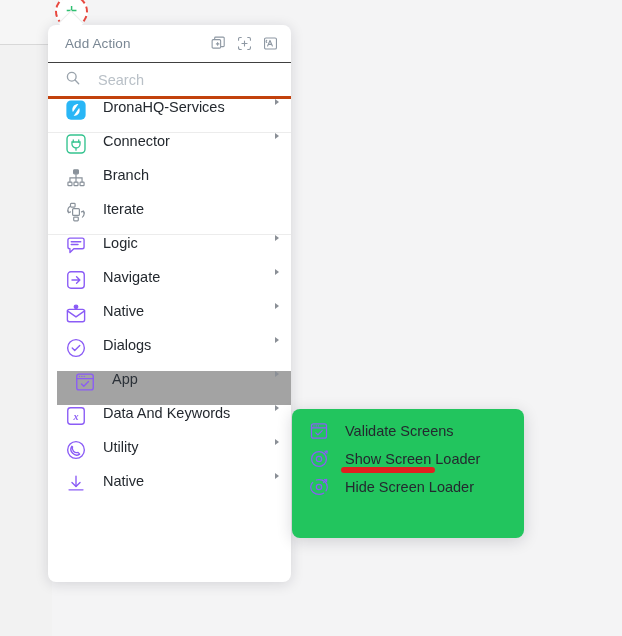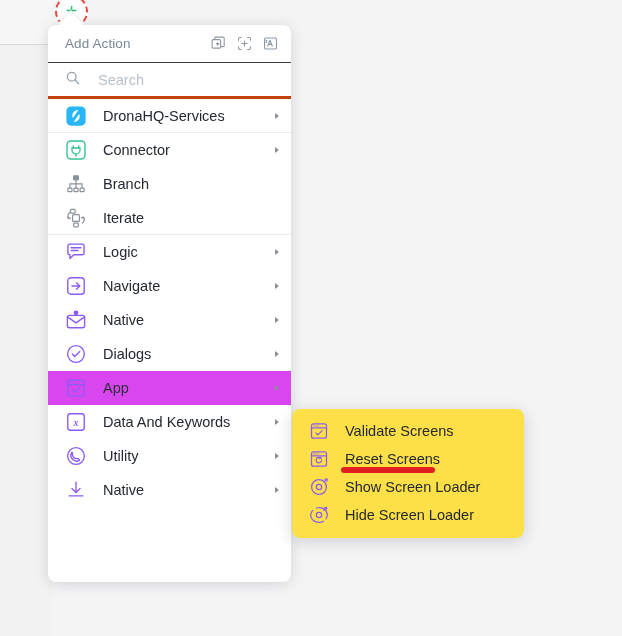--- a/index.html
+++ b/index.html
@@ -76,44 +76,44 @@
   .search-row .mag { width: 16px; height: 16px; flex: 0 0 16px; }
   .search-row input {
     border: 0; outline: 0; margin-left: 17px; flex: 1;
     font-family: "Liberation Sans", sans-serif;
     font-size: 14.5px; color: #30363d; background: transparent;
   }
   .search-row input::placeholder { color: #b9c0c7; }
 
   .list { }
   .row {
-    height: 34px; display: flex; align-items: center;
+    height: 34px; display: flex; align-items: flex-start;
     padding-left: 17px; padding-right: 12px; cursor: default;
     position: relative;
   }
   .row.sep-after { border-bottom: 1px solid #ececec; }
-  .row.active { background: #d946ef; }
+  .row.active { background: #a3a3a3; margin-left: 9px; }
   .row .ico { width: 22px; height: 22px; flex: 0 0 22px; display:block; }
   .row .label {
     margin-left: 16px; font-size: 14.5px; color: #24292f; flex: 1;
     white-space: nowrap;
   }
   .row.active .label { color: #2b3138; }
   .chev {
     width: 0; height: 0; flex: 0 0 auto;
     border-left: 4px solid #8a8f96;
     border-top: 3.5px solid transparent;
     border-bottom: 3.5px solid transparent;
   }
 
   
   .submenu {
     position: absolute; left: 292px; top: 409px;
     width: 232px; height: 129px;
-    background: #fde047; border-radius: 8px;
+    background: #22c55e; border-radius: 8px;
     box-shadow: 0 3px 16px rgba(20,20,40,0.16);
     z-index: 7; padding: 8px 0;
   }
   .sub-row {
     height: 28px; display: flex; align-items: center; padding-left: 17px;
   }
   .sub-row .ico { width: 20px; height: 20px; flex: 0 0 20px; display:block; }
   .sub-row .label {
     margin-left: 16px; font-size: 14.5px; color: #24292f; white-space: nowrap;
   }
@@ -317,32 +317,20 @@
       <div class="sub-row">
         <span class="ico">
           <svg viewBox="0 0 24 24" fill="none" stroke="#8b5cf6" stroke-width="1.5" stroke-linecap="round" stroke-linejoin="round" style="width:100%;height:100%;display:block">
             <rect x="3" y="3.4" width="18" height="17.2" rx="2.4"></rect>
             <path d="M3 8.3h18"></path>
             <path d="M6 5.9h.01M8.6 5.9h.01M11.2 5.9h.01"></path>
             <path d="M8.2 14.2l2.5 2.5 5.1-5.2"></path>
           </svg>
         </span>
         <span class="label">Validate Screens</span>
-      </div>
-      <div class="sub-row">
-        <span class="ico">
-          <svg viewBox="0 0 24 24" fill="none" stroke="#8b5cf6" stroke-width="1.5" stroke-linecap="round" stroke-linejoin="round" style="width:100%;height:100%;display:block">
-            <rect x="3" y="3.4" width="18" height="17.2" rx="2.4"></rect>
-            <path d="M3 8.3h18"></path>
-            <path d="M6 5.9h.01M8.6 5.9h.01M11.2 5.9h.01"></path>
-            <path d="M15.1 13.4a3.3 3.3 0 1 1-1.1-2.5"></path>
-            <path d="M14.4 9.4v1.9h-1.9"></path>
-          </svg>
-        </span>
-        <span class="label">Reset Screens</span>
       </div>
       <div class="sub-row">
         <span class="ico">
           <svg viewBox="0 0 24 24" fill="none" stroke="#8b5cf6" stroke-width="1.5" stroke-linecap="round" stroke-linejoin="round" style="width:100%;height:100%;display:block">
             <circle cx="12" cy="12" r="8.9"></circle>
             <circle cx="12" cy="12" r="3.2"></circle>
             <path d="M18.1 5.9l3.4-3.4"></path>
             <path d="M19.1 2.7l2.6-.2-.2 2.6"></path>
           </svg>
         </span>

